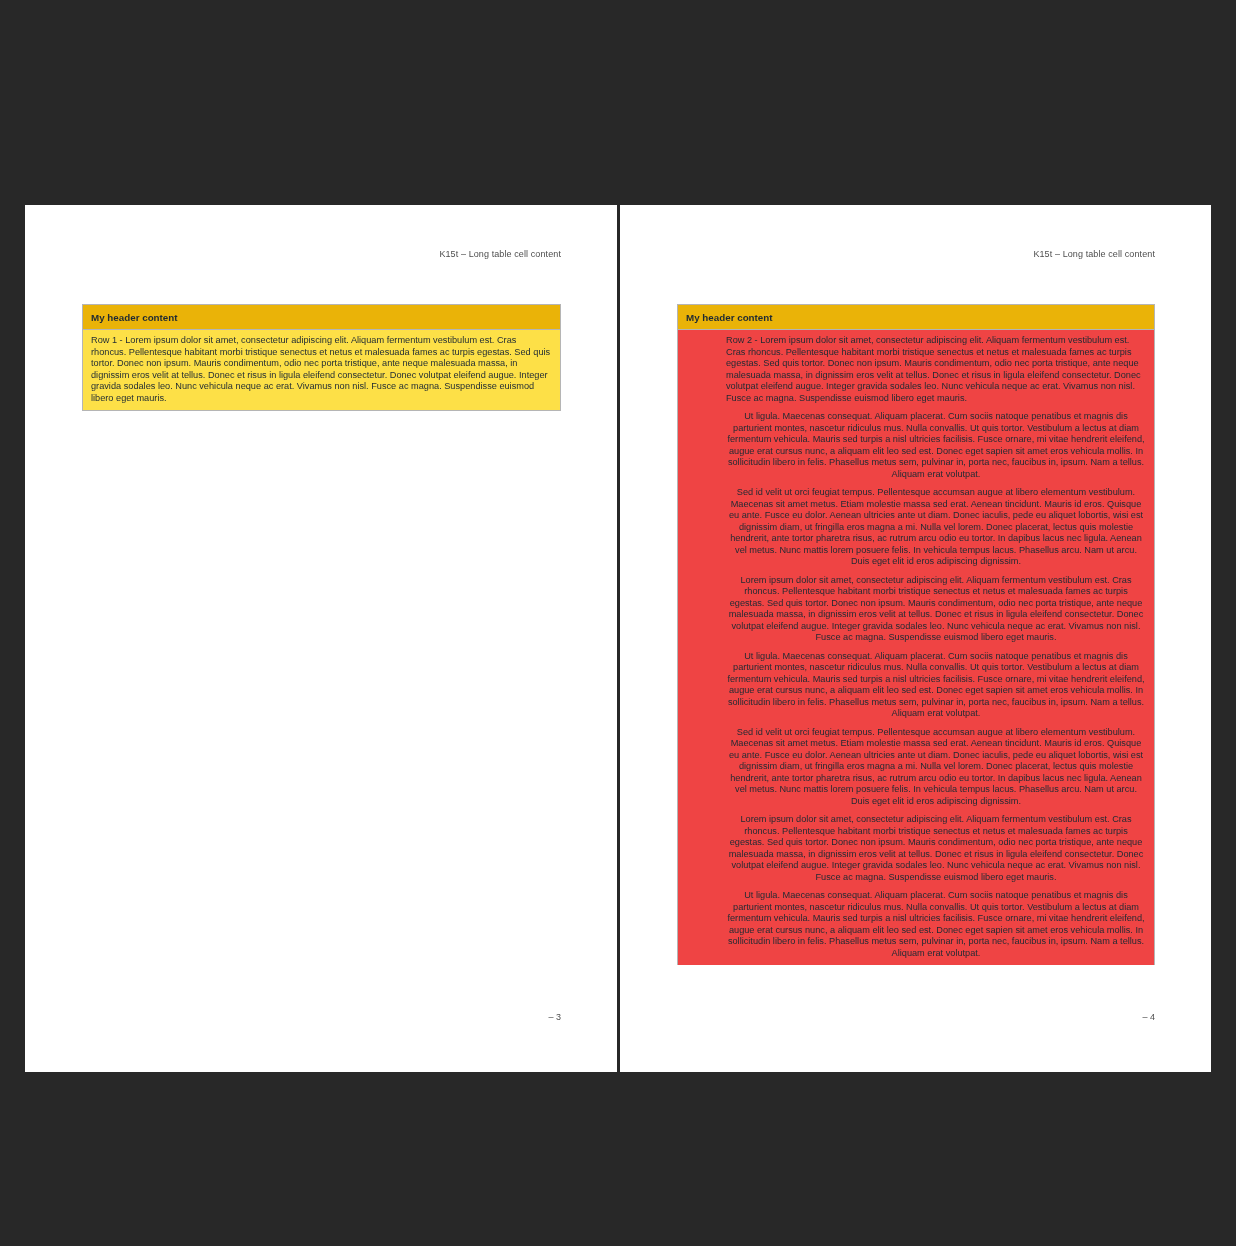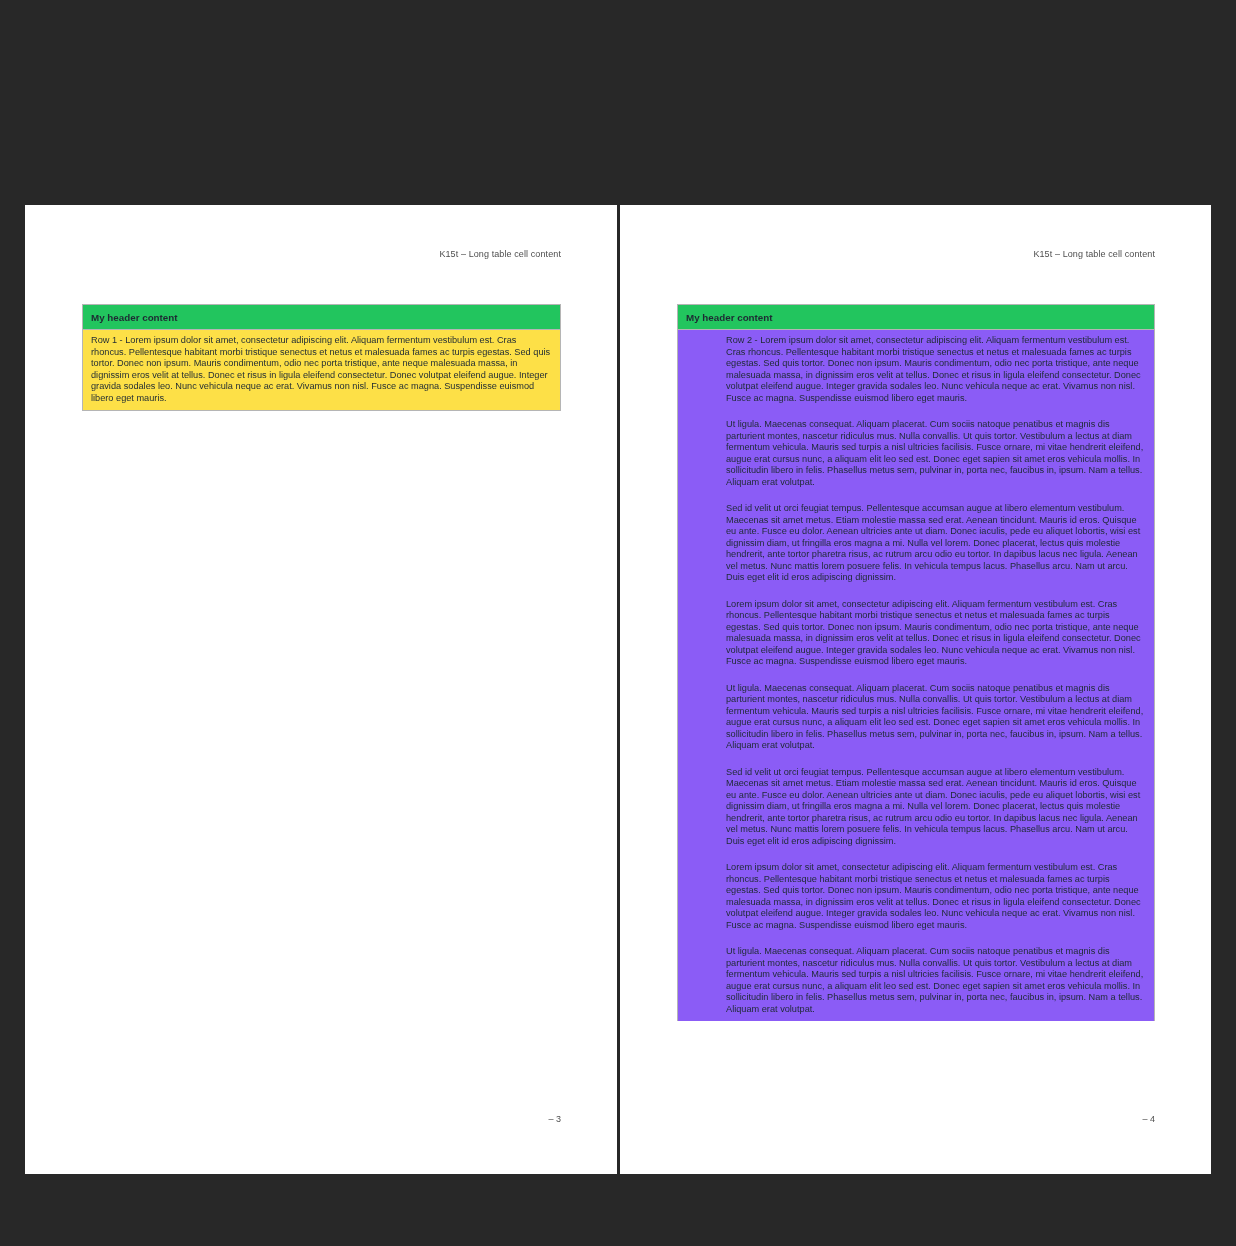--- a/index.html
+++ b/index.html
@@ -8,21 +8,21 @@
     background: #282828;
     font-family: "Liberation Sans", sans-serif;
     position: relative;
     overflow: hidden;
   }
   .stage { position: absolute; inset: 0; }
 
   .page {
     position: absolute;
     top: 205px;
-    height: 969px;
+    height: 867px;
     background: #ffffff;
   }
   .page-left  { left: 25px;  width: 592px; }
   .page-right { left: 620px; width: 591px; }
 
   .running-header {
     position: absolute;
     top: 44px;
     right: 56px;
     font-size: 9px;
@@ -34,39 +34,39 @@
     position: absolute;
     top: 99px;
     left: 57px;
     right: 56px;
     border: 1px solid #b5b5b5;
     border-bottom: none;
   }
   .doc-table.closed { border-bottom: 1px solid #b5b5b5; }
 
   .table-head {
-    background: #22c55e;
+    background: #eab308;
     border-bottom: 1px solid #b5b5b5;
     padding: 7px 8px 6px 8px;
     font-size: 9.8px;
     font-weight: 700;
     color: #1e2a33;
   }
 
   .table-cell {
     padding: 5px 8px 6px 8px;
     font-size: 9.2px;
     line-height: 11.5px;
     color: #1e2a33;
   }
   .cell-green { background: #fde047; }
-  .cell-yellow { background: #8b5cf6; padding-left: 48px; }
+  .cell-yellow { background: #ef4444; padding-left: 48px; }
 
   .table-cell p { margin: 0; }
-  .table-cell p + p { margin-top: 15px; }
+  .table-cell p + p { margin-top: 7px; text-align: center; }
 
   .page-number {
     position: absolute;
     bottom: 50px;
     right: 56px;
     font-size: 9px;
     color: #4e4e4e;
   }
 </style>
 </head>

